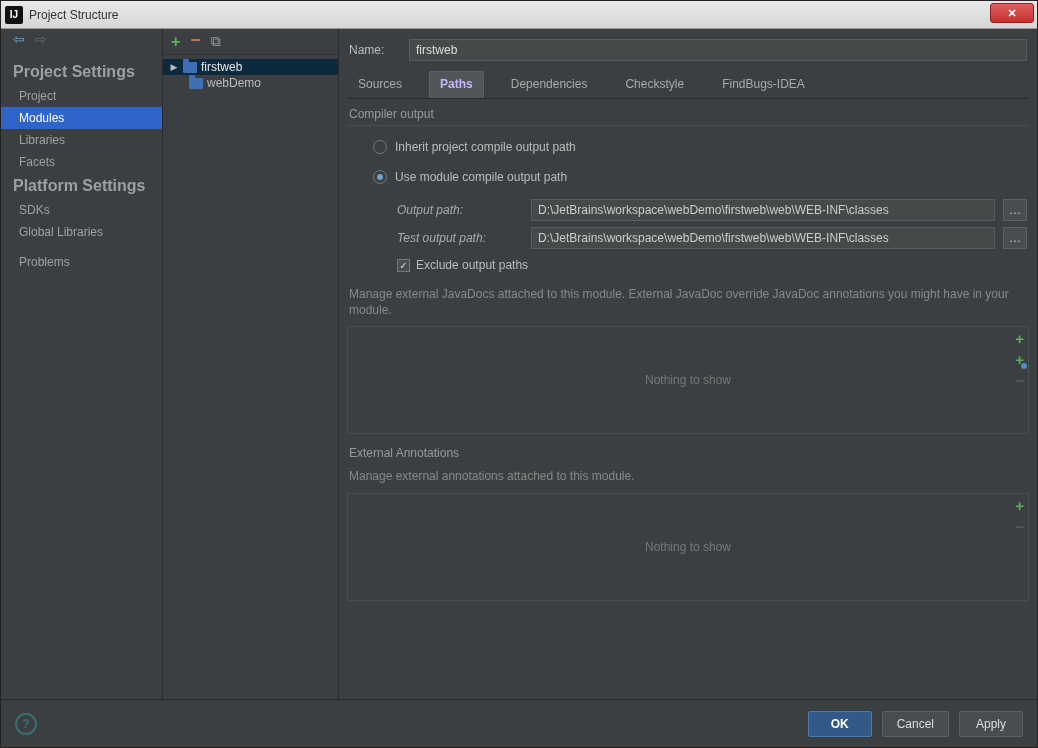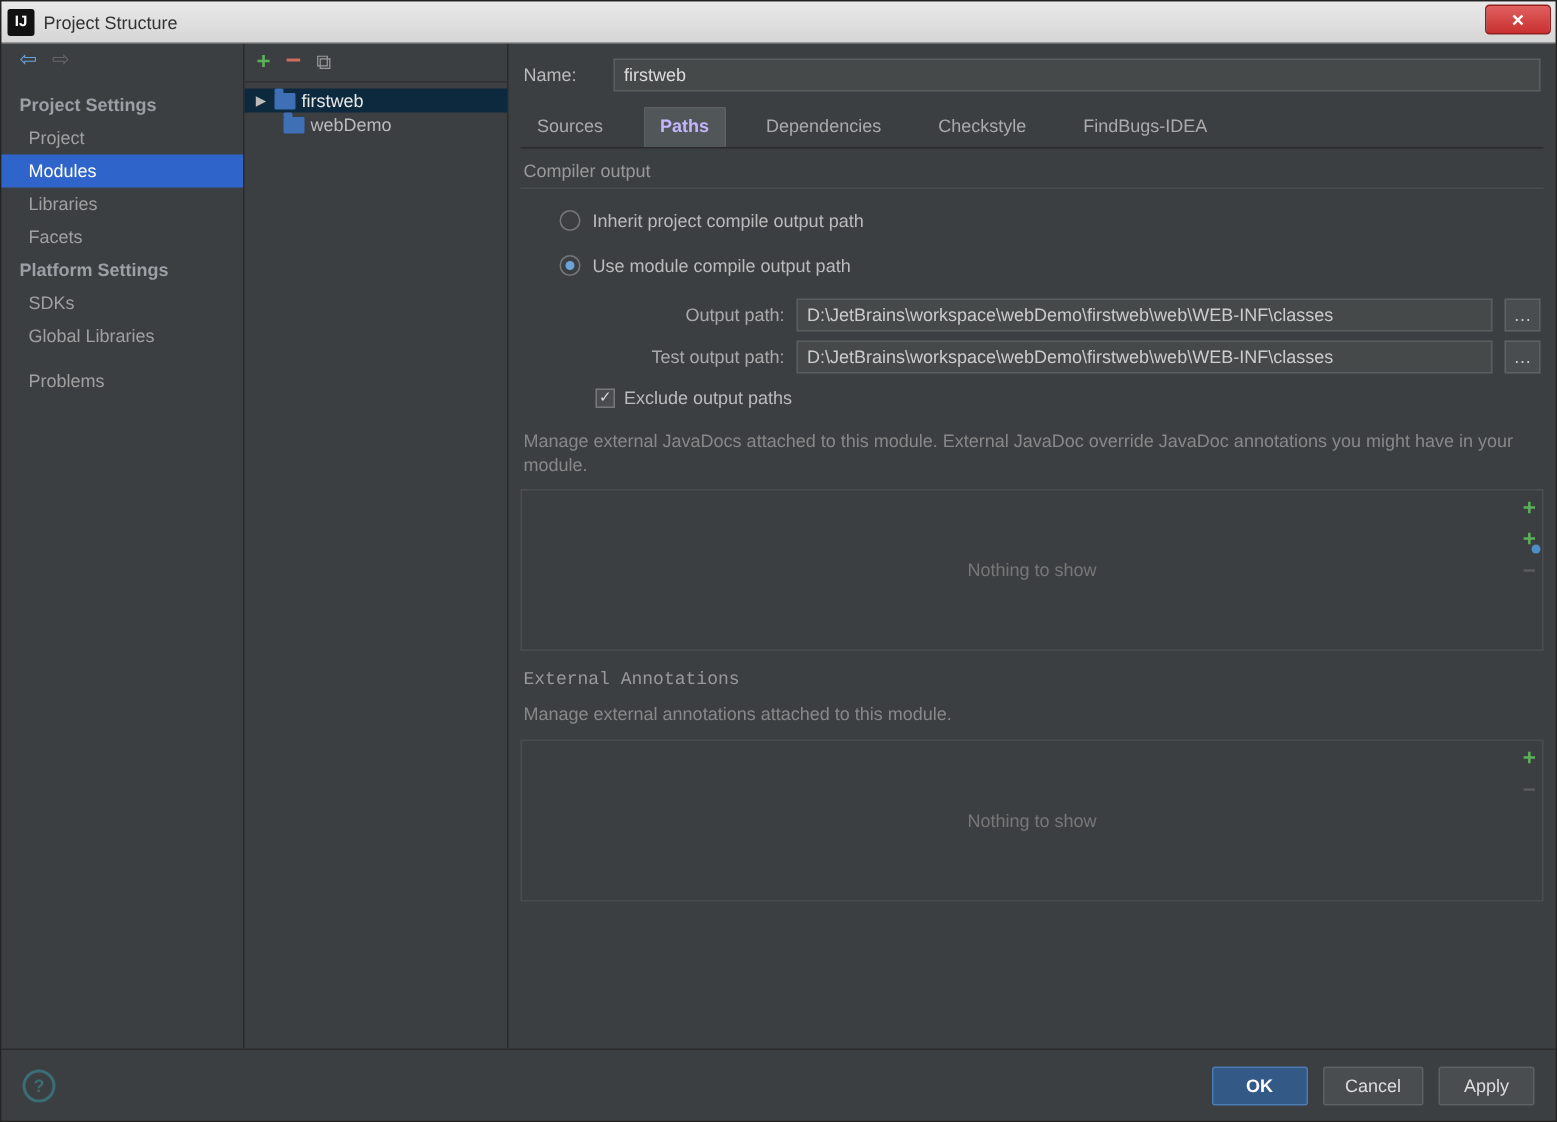--- a/index.html
+++ b/index.html
@@ -8,21 +8,21 @@
   .titlebar { height: 28px; background: linear-gradient(#e9e9e9,#d6d6d6); display: flex; align-items: center; padding: 0 4px; border-bottom: 1px solid #999; position: relative; }
   .titlebar .ij { width: 18px; height: 18px; background: #111; display:flex;align-items:center;justify-content:center;color:#fff;font-weight:bold;font-size:10px;border-radius:2px;margin-right:6px;}
   .titlebar .title { color: #333; font-size: 12px; }
   .titlebar .closebtn { position:absolute; right:3px; top:2px; width:44px; height:20px; background:linear-gradient(#e06060,#c83030); border:1px solid #902020; border-radius:3px; display:flex;align-items:center;justify-content:center;color:#fff;font-weight:bold;font-size:11px;}
   .body { flex:1; display:flex; background:#3c3f41; }
   .leftcol { width:162px; border-right:1px solid #2b2b2b; display:flex; flex-direction:column; }
   .leftnav { padding:6px 0; }
   .navarrows { display:flex; gap:10px; padding:2px 10px 6px 12px; align-items:center;}
   .arr { font-size:14px; color:#6aa3d5; }
   .arr.dim { color:#666; }
-  .section-title { color:#9aa0a6; padding:4px 12px; font-weight:bold; font-size:12px; }
+  .section-title { color:#9aa0a6; padding:4px 12px; font-weight:bold; font-size:16px; }
   .navitem { padding:4px 18px; color:#a0a0a0; cursor:default; }
   .navitem.sel { background:#2f65ca; color:#ffffff; }
   .midcol { width:176px; border-right:1px solid #2b2b2b; display:flex; flex-direction:column;}
   .midtoolbar { height:26px; display:flex; align-items:center; gap:10px; padding:0 8px; border-bottom:1px solid #323232;}
   .tb-plus { color:#5bb15b; font-size:16px; font-weight:bold;}
   .tb-minus { color:#cc6f5f; font-size:18px; font-weight:bold; position:relative; top:-1px;}
   .tb-copy { color:#999; font-size:14px;}
   .tree { padding:4px 0;}
   .treeitem { display:flex; align-items:center; gap:4px; padding:1px 6px; color:#bbb;}
   .treeitem.sel { background:#0d293e; color:#e8e8e8;}
@@ -36,21 +36,21 @@
   .tabs { display:flex; border-bottom:1px solid #2b2b2b; gap:16px; margin:0 0 6px 0;}
   .tab { padding:5px 10px 6px 10px; color:#aaa; border:1px solid transparent; border-bottom:none; cursor:default;}
   .tab.active { background:#515658; color:#c4b5fd; border:1px solid #5d6163; border-bottom:1px solid #515658; border-radius:2px 2px 0 0;font-weight:bold;}
   .section { margin-bottom:10px;}
   .sect-head { color:#999; padding:2px 0 4px 2px; border-bottom:1px solid #4a4d4f; margin-bottom:10px;}
   .sect-desc { color:#888; padding:2px 2px 8px 2px; line-height:1.35;}
   .radio-row { display:flex; align-items:center; gap:8px; padding:4px 2px 4px 26px;}
   .radio { width:14px; height:14px; border-radius:50%; border:1px solid #777; display:inline-flex; align-items:center; justify-content:center; background:#3c3f41;}
   .radio.sel .dot{ width:6px;height:6px;border-radius:50%; background:#6aa3d5;}
   .formrow { display:flex; align-items:center; gap:8px; padding:3px 2px 3px 50px;}
-  .formrow .lbl { width:126px; text-align:right; color:#aaa;}
+  .formrow .lbl { width:126px; color:#aaa;font-style:italic;}
   .txt { flex:1; background:#45494a; border:1px solid #5a5d5e; color:#ccc; height:22px; padding:0 6px; font-size:12px;}
   .dotbtn { width:24px; height:22px; background:#4a4d4f; border:1px solid #5d6163; color:#ccc; display:flex;align-items:center;justify-content:center; font-size:12px;}
   .chkrow { display:flex; align-items:center; gap:6px; padding:6px 2px 2px 50px;}
   .chk { width:13px; height:13px; border:1px solid #777; background:#4a4d4f; display:inline-flex;align-items:center;justify-content:center; color:#ddd; font-size:10px;}
   .listbox { border:1px solid #4a4d4f; height:108px; position:relative; display:flex; align-items:center; justify-content:center; color:#777;}
   .listbox .sideicons { position:absolute; right:4px; top:4px; display:flex; flex-direction:column; gap:6px;}
   .sideicons span { font-size:15px; line-height:1;}
   .plusg{color:#5bb15b;font-weight:bold;}
   .plusgo{color:#5bb15b;font-weight:bold; position:relative;}
   .plusgo::after{content:"";position:absolute;right:-3px;bottom:-2px;width:6px;height:6px;border-radius:50%;background:#4e8dc7;}
@@ -161,21 +161,21 @@
           <span>Nothing to show</span>
           <div class="sideicons">
             <span class="plusg">+</span>
             <span class="plusgo">+</span>
             <span class="minusd">−</span>
           </div>
         </div>
       </div>
 
       <div class="section">
-        <div class="sect-head" style="border-bottom:none;margin-bottom:2px;font-family:Liberation Mono, monospace;">External Annotations</div>
+        <div class="sect-head" style="border-bottom:none;margin-bottom:2px;">External Annotations</div>
         <div class="sect-desc">Manage external annotations attached to this module.</div>
         <div class="listbox">
           <span>Nothing to show</span>
           <div class="sideicons">
             <span class="plusg">+</span>
             <span class="minusd">−</span>
           </div>
         </div>
       </div>
     </div>

